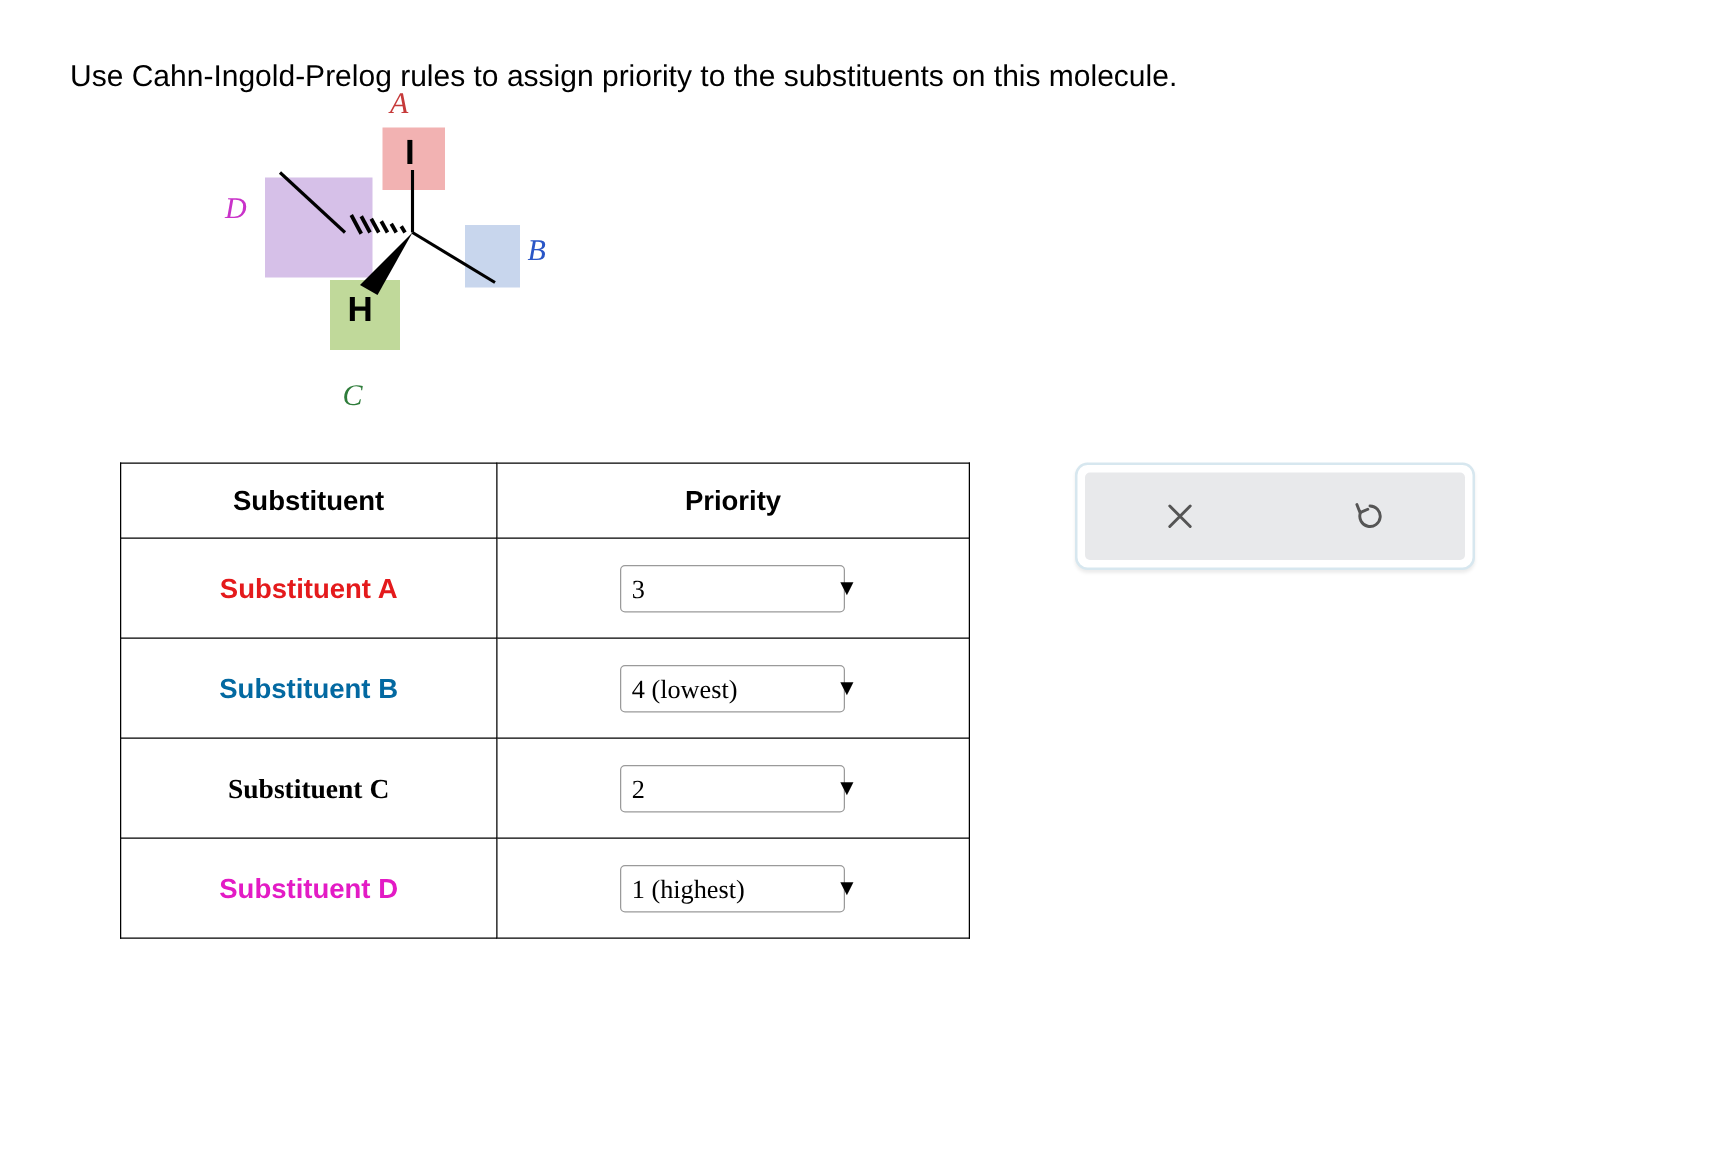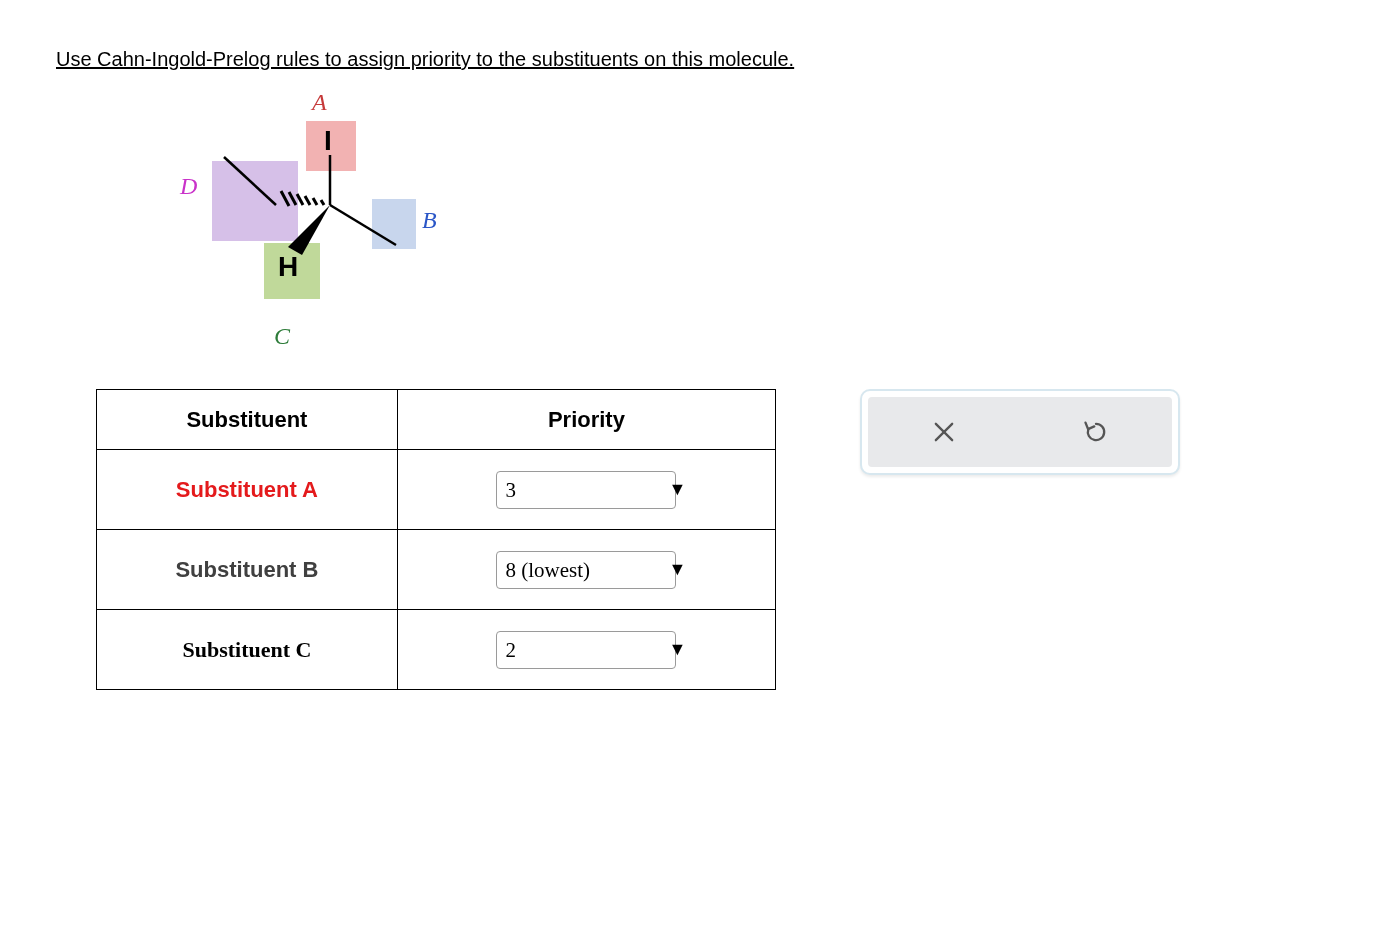--- a/index.html
+++ b/index.html
@@ -4,23 +4,21 @@
 <style>
   * { box-sizing: border-box; }
   body {
     margin: 0;
     padding: 48px 56px;
     font-family: Verdana, Geneva, sans-serif;
     background: #fff;
     color: #000;
   }
   .question {
-    font-size: 20px;
-    margin-bottom: 24px;
-    text-decoration: underline;
+    font-size: 24px;
   }
   .molecule {
     position: relative;
     width: 360px;
     height: 260px;
     margin-left: 40px;
     margin-bottom: 34px;
   }
   .mol-label {
     position: absolute;
@@ -74,21 +72,21 @@
     height: 80px;
     vertical-align: middle;
     font-size: 22px;
   }
   table.substituent th {
     font-weight: bold;
     height: 60px;
   }
   .sub-name { font-weight: bold; }
   .sub-A { color: #e41a1c; margin-top: 12px; }
-  .sub-B { color: #404040; }
+  .sub-B { color: #0369a1; }
   .sub-C { color: #000; font-family: Liberation Serif, serif; }
   .sub-D { color: #e31bc5; }
   .select-wrap {
     position: relative;
     display: inline-block;
     width: 180px;
     height: 38px;
   }
   .select-box {
     width: 100%;
@@ -185,30 +183,39 @@
         <div class="select-wrap">
           <div class="select-box">3</div>
           <span class="select-caret">▼</span>
         </div>
       </td>
     </tr>
     <tr>
       <td><span class="sub-name sub-B">Substituent B</span></td>
       <td>
         <div class="select-wrap">
-          <div class="select-box">8 (lowest)</div>
+          <div class="select-box">4 (lowest)</div>
           <span class="select-caret">▼</span>
         </div>
       </td>
     </tr>
     <tr>
       <td><span class="sub-name sub-C">Substituent C</span></td>
       <td>
         <div class="select-wrap">
           <div class="select-box">2</div>
+          <span class="select-caret">▼</span>
+        </div>
+      </td>
+    </tr>
+    <tr>
+      <td><span class="sub-name sub-D">Substituent D</span></td>
+      <td>
+        <div class="select-wrap">
+          <div class="select-box">1 (highest)</div>
           <span class="select-caret">▼</span>
         </div>
       </td>
     </tr>
   </tbody>
     </table>
 
   <div class="toolbar">
     <button class="tool-btn">
       <svg viewBox="0 0 24 24">

